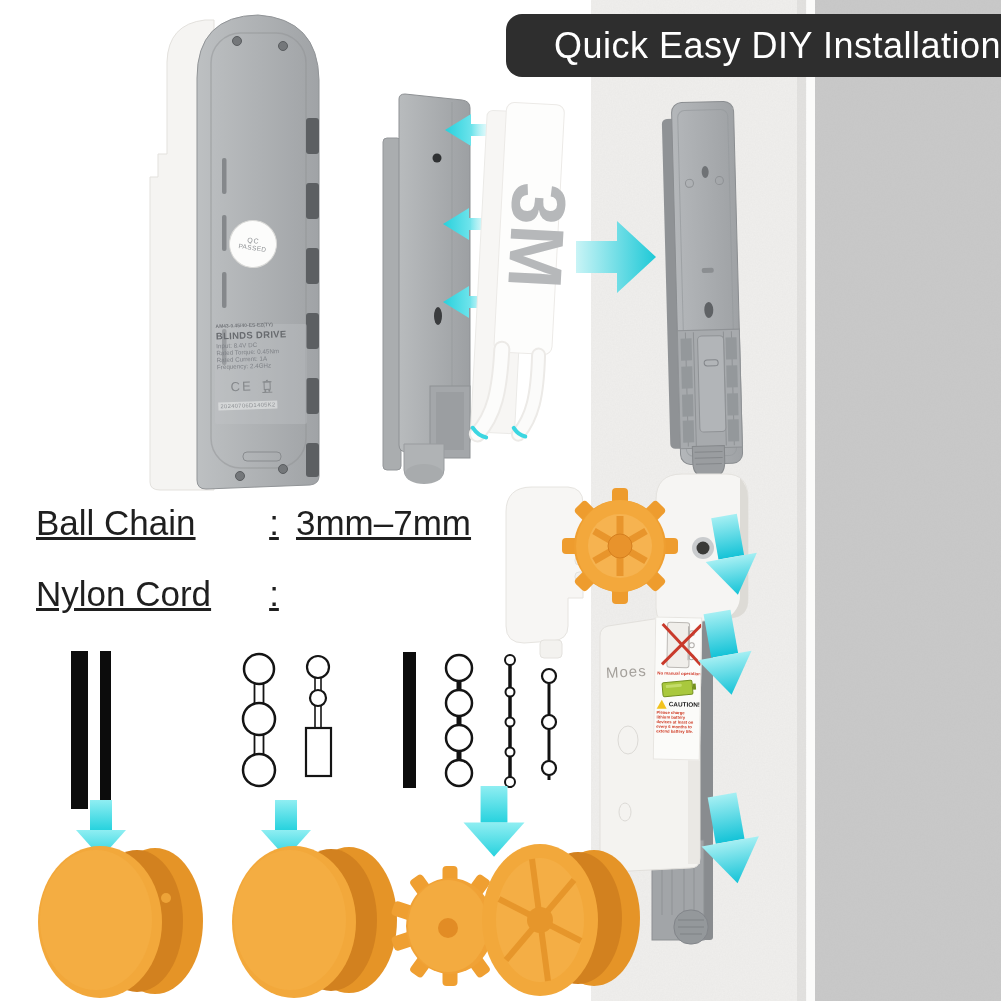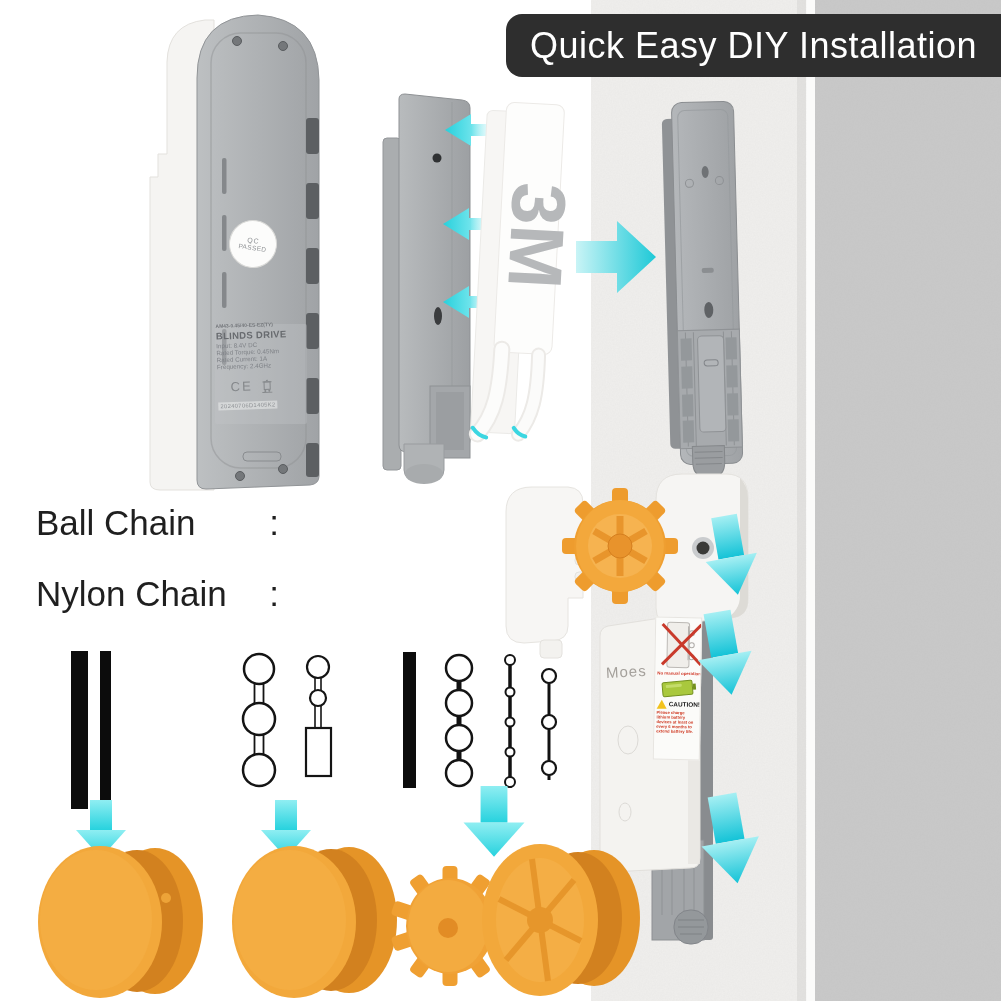--- a/index.html
+++ b/index.html
@@ -3,42 +3,42 @@
 <meta charset="utf-8">
 <style>
   html,body{margin:0;padding:0;background:#fff;}
   .stage{position:relative;width:1001px;height:1001px;background:#ffffff;overflow:hidden;
          font-family:"Liberation Sans","DejaVu Sans",sans-serif;}
   svg.layer{position:absolute;left:0;top:0;}
   .txt{position:absolute;}
 
   
   .banner{position:absolute;left:506px;top:14px;width:495px;height:63px;background:#2e2e2e;
-          border-radius:16px 0 0 16px;display:flex;align-items:center;justify-content:center;z-index:6;}
+          border-radius:16px 0 0 16px;display:flex;align-items:center;justify-content:flex-end;z-index:6;}
   .banner span{color:#ffffff;font-size:36px;letter-spacing:.5px;}
 
   
   .backlabel{left:217px;top:322px;width:92px;transform:rotate(-2deg);color:#7b7e81;z-index:3;}
   .backlabel .model{font-size:8px;font-weight:700;white-space:nowrap;transform:scale(.62);transform-origin:left top;color:#73767a;height:6px;}
   .backlabel .prod{font-size:9.5px;font-weight:700;color:#686b6f;letter-spacing:.3px;margin:1px 0 2px;}
   .backlabel .spec{font-size:8px;line-height:1.1;transform:scale(.78);transform-origin:left top;white-space:nowrap;height:7px;color:#7f8287;}
   .certrow{display:flex;align-items:center;gap:9px;margin-top:8px;padding-left:13px;}
   .ce{font-size:13px;color:#85888b;letter-spacing:2px;}
   .serial{margin-top:8px;font-size:8px;transform:scale(.72);transform-origin:left top;color:#8e9194;
           letter-spacing:.5px;background:rgba(232,233,234,.6);padding:1px 3px;white-space:nowrap;display:inline-block;}
 
   .qc{position:absolute;left:229px;top:220px;width:46px;height:46px;border-radius:50%;background:#fcfcfb;
       border:1px solid #d9d9d7;transform:rotate(8deg);display:flex;flex-direction:column;align-items:center;
       justify-content:center;color:#8f9295;z-index:3;}
   .qc .l1{font-size:7px;letter-spacing:1px;}
   .qc .l2{font-size:6.5px;letter-spacing:.4px;}
 
   
   .sizespecs{left:36px;top:503px;width:500px;color:#1f1f1f;z-index:4;}
-  .sizerow{display:grid;grid-template-columns:216px 44px 1fr;align-items:baseline;font-size:35px;margin-bottom:31px;}
+  .sizerow{display:grid;grid-template-columns:216px 44px 1fr;align-items:baseline;font-size:35px;margin-bottom:31px;text-decoration:underline;}
   .sizerow .sep{text-align:center;}
 
   .moes{left:606px;top:663px;font-size:15px;color:#a4a09b;transform:rotate(-3deg);letter-spacing:1px;z-index:4;}
 
   
   .warn{position:absolute;left:654px;top:617px;width:47px;height:143px;background:#fbfbf9;border:1px solid #e7e5e1;
         transform:rotate(1deg);padding:2px;box-sizing:border-box;overflow:hidden;z-index:4;}
   .illu{position:relative;height:50px;margin-bottom:1px;}
   .figA{position:absolute;left:9px;top:2px;width:21px;height:44px;border:1px solid #bcb9b5;background:#f0eeea;border-radius:3px;}
   .figB{position:absolute;left:30px;top:6px;width:6px;height:34px;border-left:1px solid #b4b1ad;}
@@ -414,23 +414,24 @@
         <line x1="0.5" y1="13.5" x2="10.5" y2="13.5" stroke="#85888b"></line>
       </svg>
     </div>
     <div class="serial">20240706D1405K2</div>
   </div>
 
   <div class="txt sizespecs">
     <div class="sizerow">
       <span>Ball Chain</span>
       <span class="sep">:</span>
+      <span>3mm–7mm</span>
     </div>
     <div class="sizerow">
-      <span>Nylon Chain</span>
+      <span>Nylon Cord</span>
       <span class="sep">:</span>
     </div>
   </div>
 
   <div class="txt moes">Moes</div>
 
   <div class="warn">
     <div class="illu">
       <div class="figA"></div>
         <div class="figB"></div>

